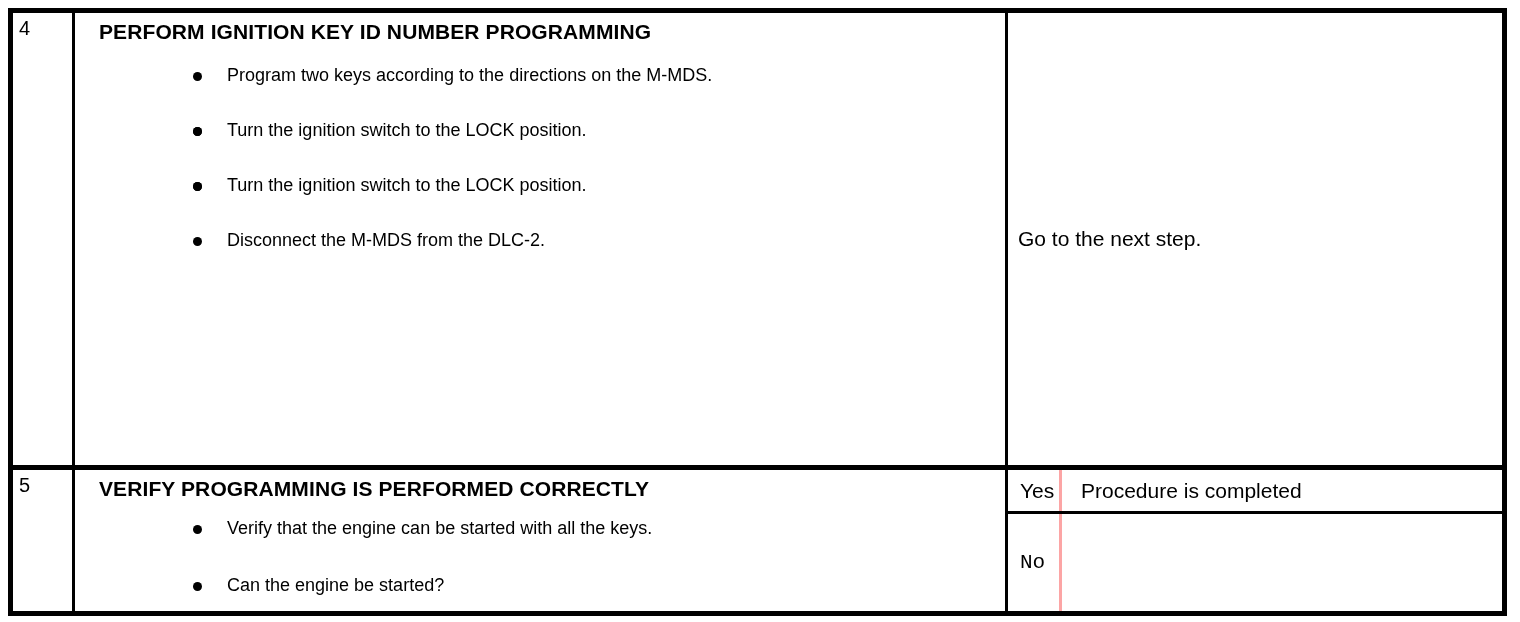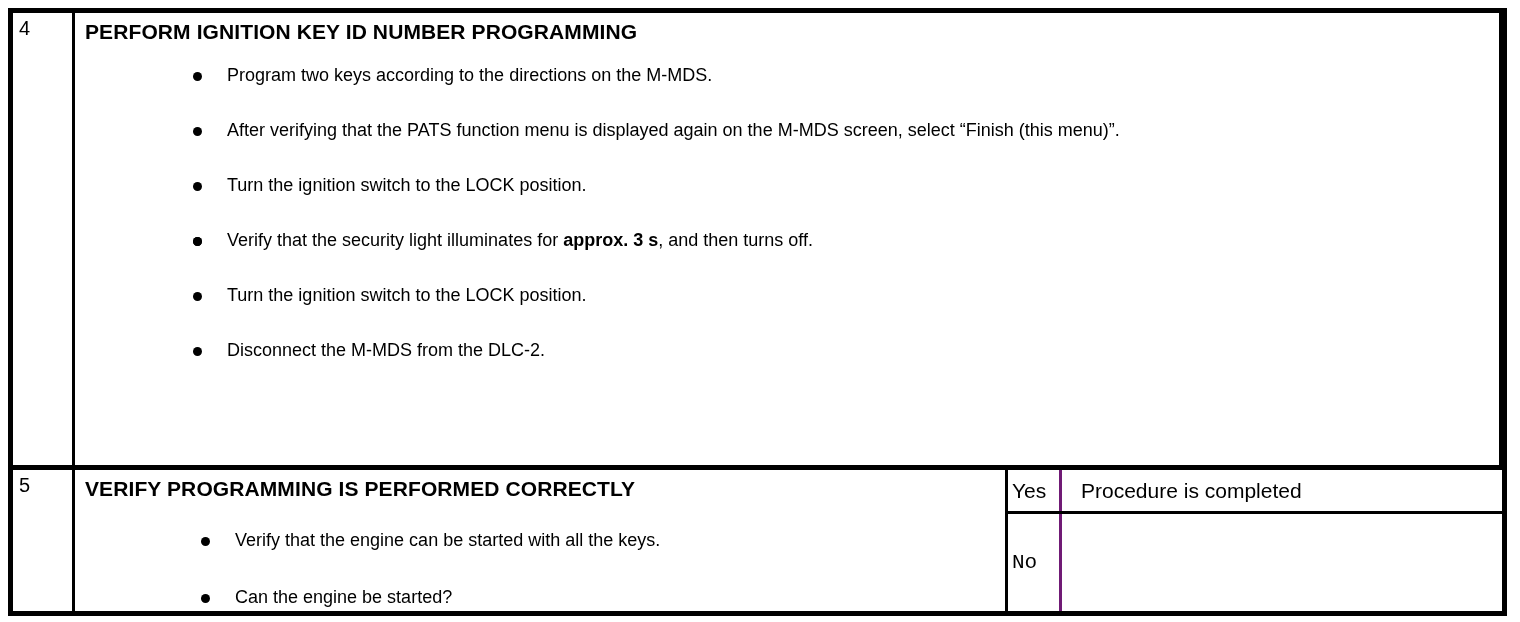--- a/index.html
+++ b/index.html
@@ -68,31 +68,31 @@
     width: 494px;
     flex: 0 0 494px;
     position: relative;
   }
 
   .body-title {
     font-weight: bold;
     font-size: 21px;
     line-height: 24px;
     letter-spacing: 0.1px;
-    padding: 7px 0 0 10px;
+    padding: 7px 0 0 24px;
     white-space: nowrap;
   }
 
   ul.bullets {
     list-style: none;
     margin: 0;
     padding: 0;
   }
   ul.bullets.b4 { margin-top: 18px; }
-  ul.bullets.b5 { margin-top: 26px; padding-left: 8px; }
+  ul.bullets.b5 { margin-top: 14px; }
 
   ul.bullets li {
     position: relative;
     padding-left: 152px;
     font-size: 18px;
     line-height: 27px;
     margin-bottom: 28px;
   }
   ul.bullets.b5 li { margin-bottom: 30px; }
   ul.bullets li:last-child { margin-bottom: 0; }
@@ -130,24 +130,24 @@
     display: flex;
     box-sizing: border-box;
   }
   .yn-row.yes { height: 44px; border-bottom: 3px solid #000000; }
   .yn-row.no  { flex: 1 1 auto; font-family: Liberation Mono, monospace; }
 
   .yn-label {
     box-sizing: border-box;
     width: 54px;
     flex: 0 0 54px;
-    border-right: 3px solid #701a75;
+    border-right: 3px solid #fca5a5;
     display: flex;
     align-items: center;
-    padding-left: 4px;
+    padding-left: 12px;
     font-size: 21px;
     line-height: 24px;
   }
   .yn-value {
     box-sizing: border-box;
     flex: 1 1 auto;
     display: flex;
     align-items: center;
     padding-left: 19px;
     padding-right: 6px;
@@ -169,44 +169,42 @@
       <div class="col-body">
         <div class="body-title">PERFORM IGNITION KEY ID NUMBER PROGRAMMING</div>
 
         <ul class="bullets b4">
           <li>
             <span class="dot"></span>
             <span class="txt">Program two keys according to the directions on the M-MDS.</span>
           </li>
           <li>
             <span class="dot"></span>
-            <span class="txt">After verifying that the PATS function menu is displayed again on the M-MDS screen, select “Finish (this menu)”.</span>
           </li>
           <li>
             <span class="dot"></span>
             <span class="txt">Turn the ignition switch to the LOCK position.</span>
           </li>
           <li>
             <span class="dot"></span>
           </li>
           <li>
             <span class="dot"></span>
-            <span class="txt"><span>Verify that the security light illuminates for </span><b>approx. 3 s</b><span>, and then turns off.</span></span>
-          </li>
-          <li>
-            <span class="dot"></span>
             <span class="txt">Turn the ignition switch to the LOCK position.</span>
           </li>
           <li>
             <span class="dot"></span>
             <span class="txt">Disconnect the M-MDS from the DLC-2.</span>
           </li>
         </ul>
       </div>
 
+      <div class="col-action">
+        <div class="action-single">Go to the next step.</div>
+      </div>
     </div>
 
     <div class="row row-step5">
 
       <div class="col-num">5</div>
 
       <div class="col-body">
         <div class="body-title">VERIFY PROGRAMMING IS PERFORMED CORRECTLY</div>
 
         <ul class="bullets b5">

